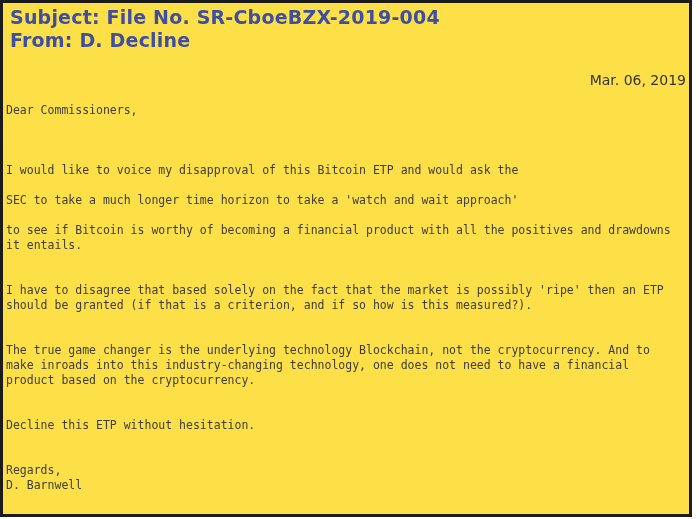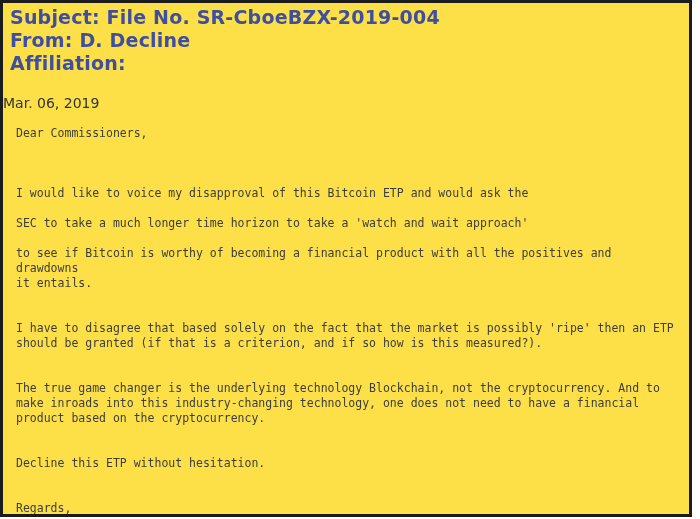--- a/index.html
+++ b/index.html
@@ -26,44 +26,44 @@
     font-family: "DejaVu Sans", "Liberation Sans", sans-serif;
     font-weight: bold;
     font-size: 19px;
     line-height: 23px;
     color: var(--header-blue, #3e4fa3);
     letter-spacing: 0.2px;
   }
   .date-row {
     margin-top: 19px;
     padding-right: 3px;
-    text-align: left;
+    text-align: right;
     font-family: "DejaVu Sans", "Liberation Sans", sans-serif;
     font-size: 14px;
     line-height: 18px;
     color: var(--date-text, #333333);
+    padding-left: 38px;
   }
   .body-text {
     margin-top: 14px;
-    padding: 0 13px;
+    padding: 0 3px;
     white-space: pre-wrap;
     font-family: "DejaVu Sans Mono", "Liberation Mono", monospace;
     font-size: 11.5px;
     line-height: 15px;
     color: var(--body-text, #3d3d3d);
   }
 </style>
 </head>
 <body>
 
 <div class="page">
   <div class="header">
     <div>Subject: File No. SR-CboeBZX-2019-004</div>
     <div>From: D. Decline</div>
-    <div>Affiliation:</div>
   </div>
   <div class="date-row">Mar. 06, 2019</div>
   <div class="body-text">Dear Commissioners,
 
 
 
 I would like to voice my disapproval of this Bitcoin ETP and would ask the
 
 SEC to take a much longer time horizon to take a 'watch and wait approach'
 

